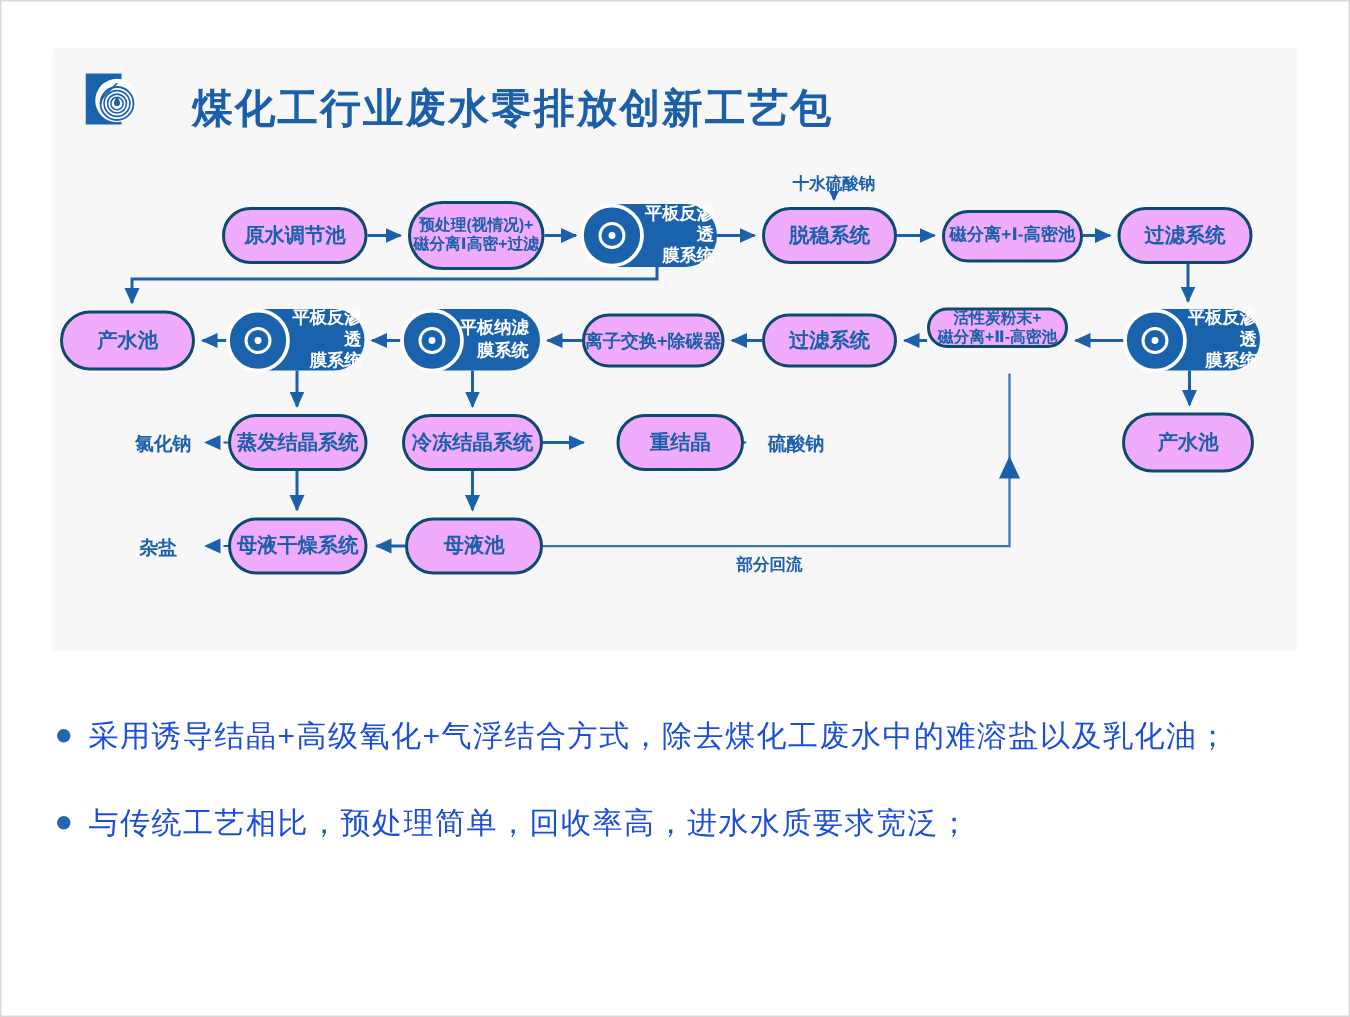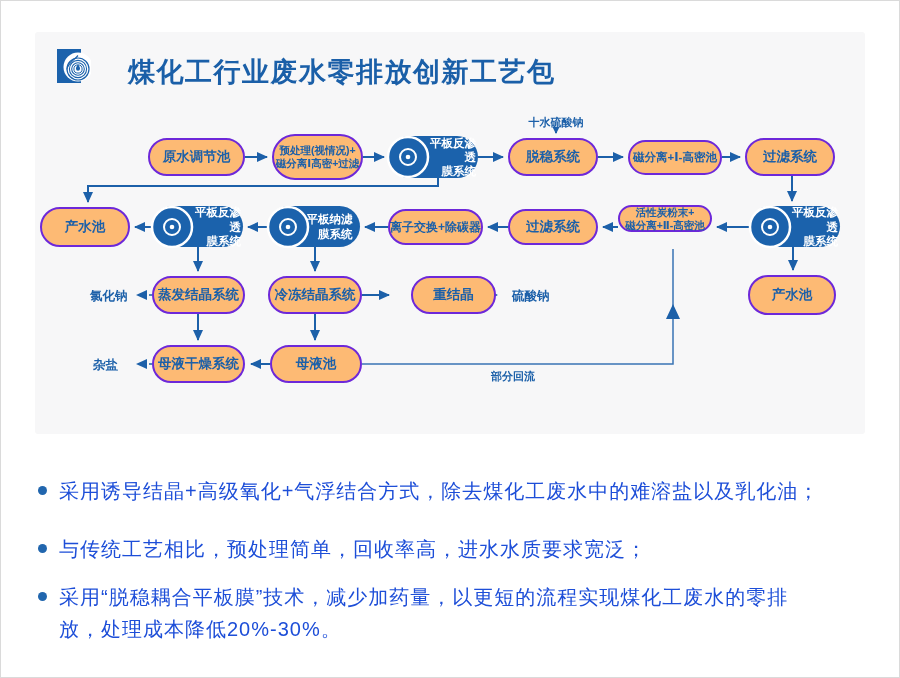--- a/index.html
+++ b/index.html
@@ -9,21 +9,21 @@
   .card{position:absolute;left:34px;top:31px;width:830px;height:402px;background:#f7f7f8;border-radius:3px;}
   .logo{position:absolute;left:22px;top:16px;width:34px;height:38px;}
   .title{position:absolute;left:66px;top:21px;height:38px;line-height:38px;
          font-size:27px;font-weight:bold;color:#1a5fa8;letter-spacing:1.5px;white-space:nowrap;margin-left:27px;}
 
   .connectors{position:absolute;left:0;top:0;}
 
   
   .node{position:absolute;box-sizing:border-box;display:flex;align-items:center;justify-content:center;
         text-align:center;border-radius:999px;font-weight:bold;}
-  .outline{border:2px solid #6d28d9;background:#fdba74;color:#1c60a9;}
+  .outline{border:2px solid #0c4a6e;background:#f0abfc;color:#1c60a9;}
   .filled{background:#1b62ac;color:#ffffff;padding-left:33px;padding-right:2px;text-align:right;}
   .nl{white-space:pre-line;line-height:1.22;}
   .fs13{font-size:13.5px;}
   .fs12{font-size:12px;}
   .fs11{font-size:11.5px;}
   .fs10{font-size:10.5px;}
   .disc{position:absolute;left:-3px;top:50%;transform:translateY(-50%);width:46px;height:46px;}
 
   .flabel{position:absolute;color:#1c60a9;font-weight:bold;font-size:12.5px;white-space:nowrap;}
   .flabel.center{text-align:center;}
@@ -205,17 +205,13 @@
   </div>
 
   <div class="bullet" style="top:474px;width:812px">
     <span class="dot"></span>
     <span class="btxt" style="width:800px">采用诱导结晶+高级氧化+气浮结合方式，除去煤化工废水中的难溶盐以及乳化油；</span>
   </div>
   <div class="bullet" style="top:532px;width:812px">
     <span class="dot"></span>
     <span class="btxt" style="width:800px">与传统工艺相比，预处理简单，回收率高，进水水质要求宽泛；</span>
   </div>
-  <div class="bullet" style="top:580px;width:812px">
-    <span class="dot"></span>
-    <span class="btxt" style="width:745px">采用“脱稳耦合平板膜”技术，减少加药量，以更短的流程实现煤化工废水的零排放，处理成本降低20%-30%。</span>
-  </div>
 </div>
 
 </body></html>

